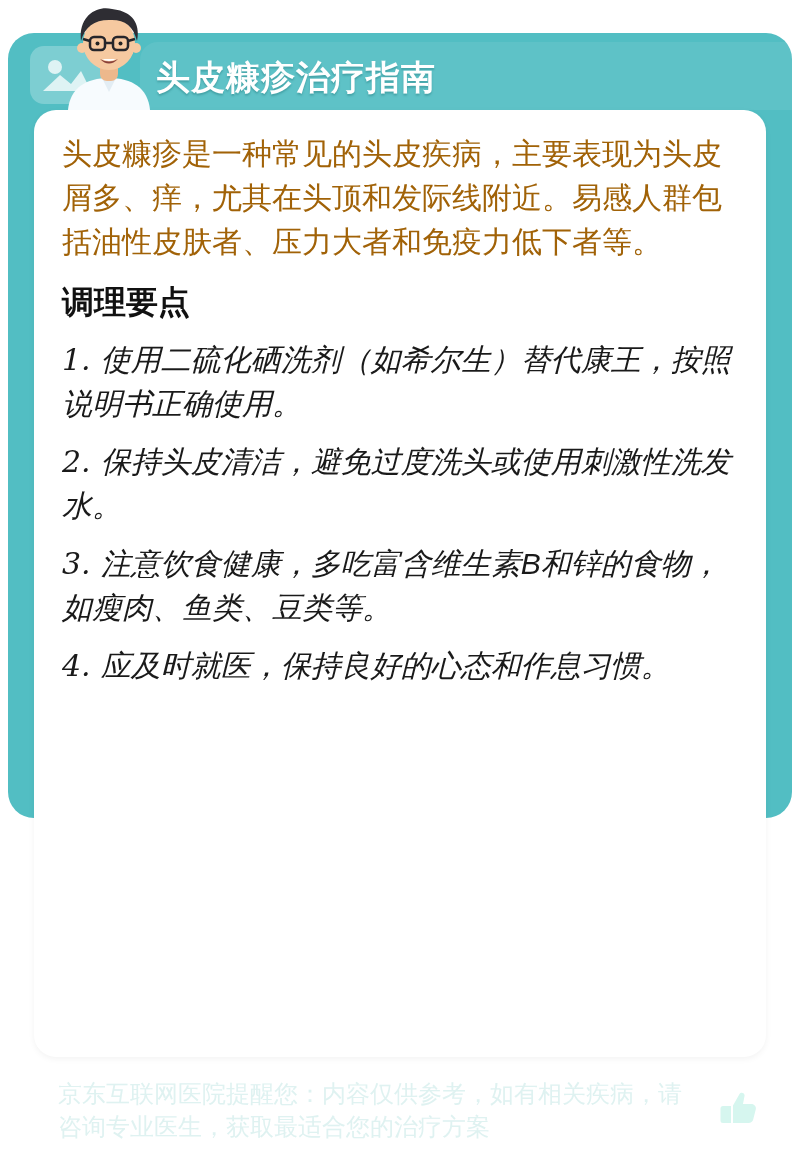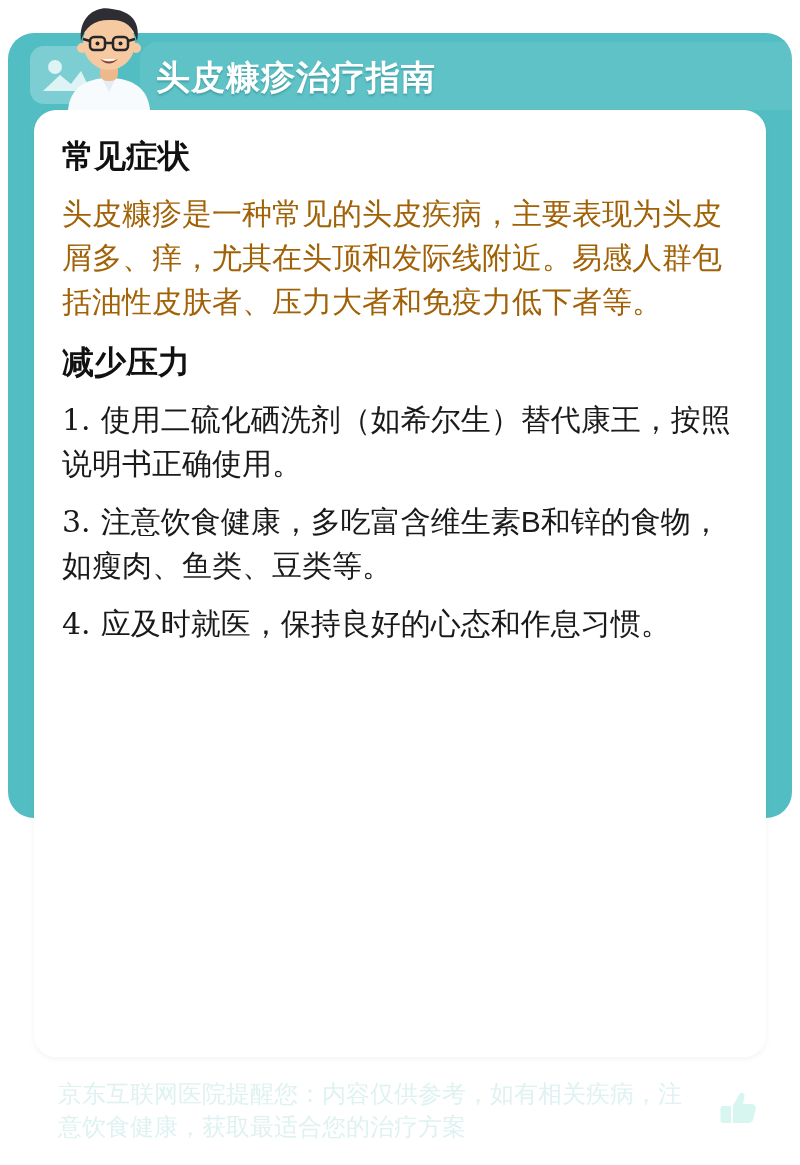--- a/index.html
+++ b/index.html
@@ -29,21 +29,21 @@
     box-shadow:0 2px 6px rgba(0,0,0,0.05);
   }
   .card h2{
     font-size:32px;font-weight:700;color:#111111;margin:16px 0 14px 0;line-height:44px;
   }
   .card h2.first{margin-top:2px;}
   .card p.body{
     font-size:30px;line-height:44px;color:#a16207;margin:0 0 16px 0;
   }
   .tip{
-    font-size:30px;line-height:44px;color:#1a1a1a;margin:0 4px 14px 0;
+    font-size:30px;line-height:44px;color:#1a1a1a;margin:0 4px 14px 0;font-style:italic;
   }
   .tip .num{
     font-family:"DejaVu Serif","Liberation Serif",serif;margin-right:10px;
   }
   .footer{position:absolute;left:0;top:1024px;width:100%;height:91px;}
   .info-badge{
     position:absolute;left:16px;top:34px;width:22px;height:22px;
     border:2px solid rgba(255,255,255,0.75);border-radius:50%;
     color:rgba(255,255,255,0.85);font-size:14px;font-weight:bold;
     display:flex;align-items:center;justify-content:center;
@@ -85,36 +85,36 @@
       <circle cx="43.5" cy="36.5" r="2" fill="#222"></circle>
       <circle cx="66.5" cy="36.5" r="2" fill="#222"></circle>
       <path d="M46 52 Q55 61 64 52 Q55 57 46 52 Z" fill="#8a4038"></path>
       <path d="M48 52 Q55 56 62 52 Z" fill="#ffffff"></path>
     </svg>
   </div>
 
   <h1 class="hero-title">头皮糠疹治疗指南</h1>
 
   <div class="card">
-    <h2 class="first">常见症状</h2>
     <p class="body">头皮糠疹是一种常见的头皮疾病，主要表现为头皮屑多、痒，尤其在头顶和发际线附近。易感人群包括油性皮肤者、压力大者和免疫力低下者等。</p>
 
 
-    <h2>减少压力</h2>
+    <h2>调理要点</h2>
 
     <p class="tip"><span class="num">1.</span><span>使用二硫化硒洗剂（如希尔生）替代康王，按照说明书正确使用。</span></p>
+    <p class="tip"><span class="num">2.</span><span>保持头皮清洁，避免过度洗头或使用刺激性洗发水。</span></p>
     <p class="tip"><span class="num">3.</span><span>注意饮食健康，多吃富含维生素B和锌的食物，如瘦肉、鱼类、豆类等。</span></p>
     <p class="tip"><span class="num">4.</span><span>应及时就医，保持良好的心态和作息习惯。</span></p>
   </div>
 
   <div class="footer">
     <span class="info-badge">
         <span>!</span>
       </span>
-    <p class="disclaimer">京东互联网医院提醒您：内容仅供参考，如有相关疾病，注意饮食健康，获取最适合您的治疗方案</p>
+    <p class="disclaimer">京东互联网医院提醒您：内容仅供参考，如有相关疾病，请咨询专业医生，获取最适合您的治疗方案</p>
     <span class="like-badge">
       <svg width="42" height="42" viewBox="0 0 42 42" xmlns="http://www.w3.org/2000/svg">
         <path fill="#D6F6EF" d="M5 19 h8 v17 h-8 a2.5 2.5 0 0 1 -2.5 -2.5 v-12 a2.5 2.5 0 0 1 2.5 -2.5 z"></path>
         <path fill="#D6F6EF" d="M15 36 v-17.5 l6.5 -11.5 c1.2 -2.2 5.3 -1.4 5.1 1.6 l-1.6 8.4 h8.2 c3.1 0 5.3 2.7 4.6 5.3 l-2.6 10.2 c-0.5 2.1 -2.5 3.5 -4.6 3.5 z"></path>
       </svg>
     </span>
   </div>
 
 </div>
 

